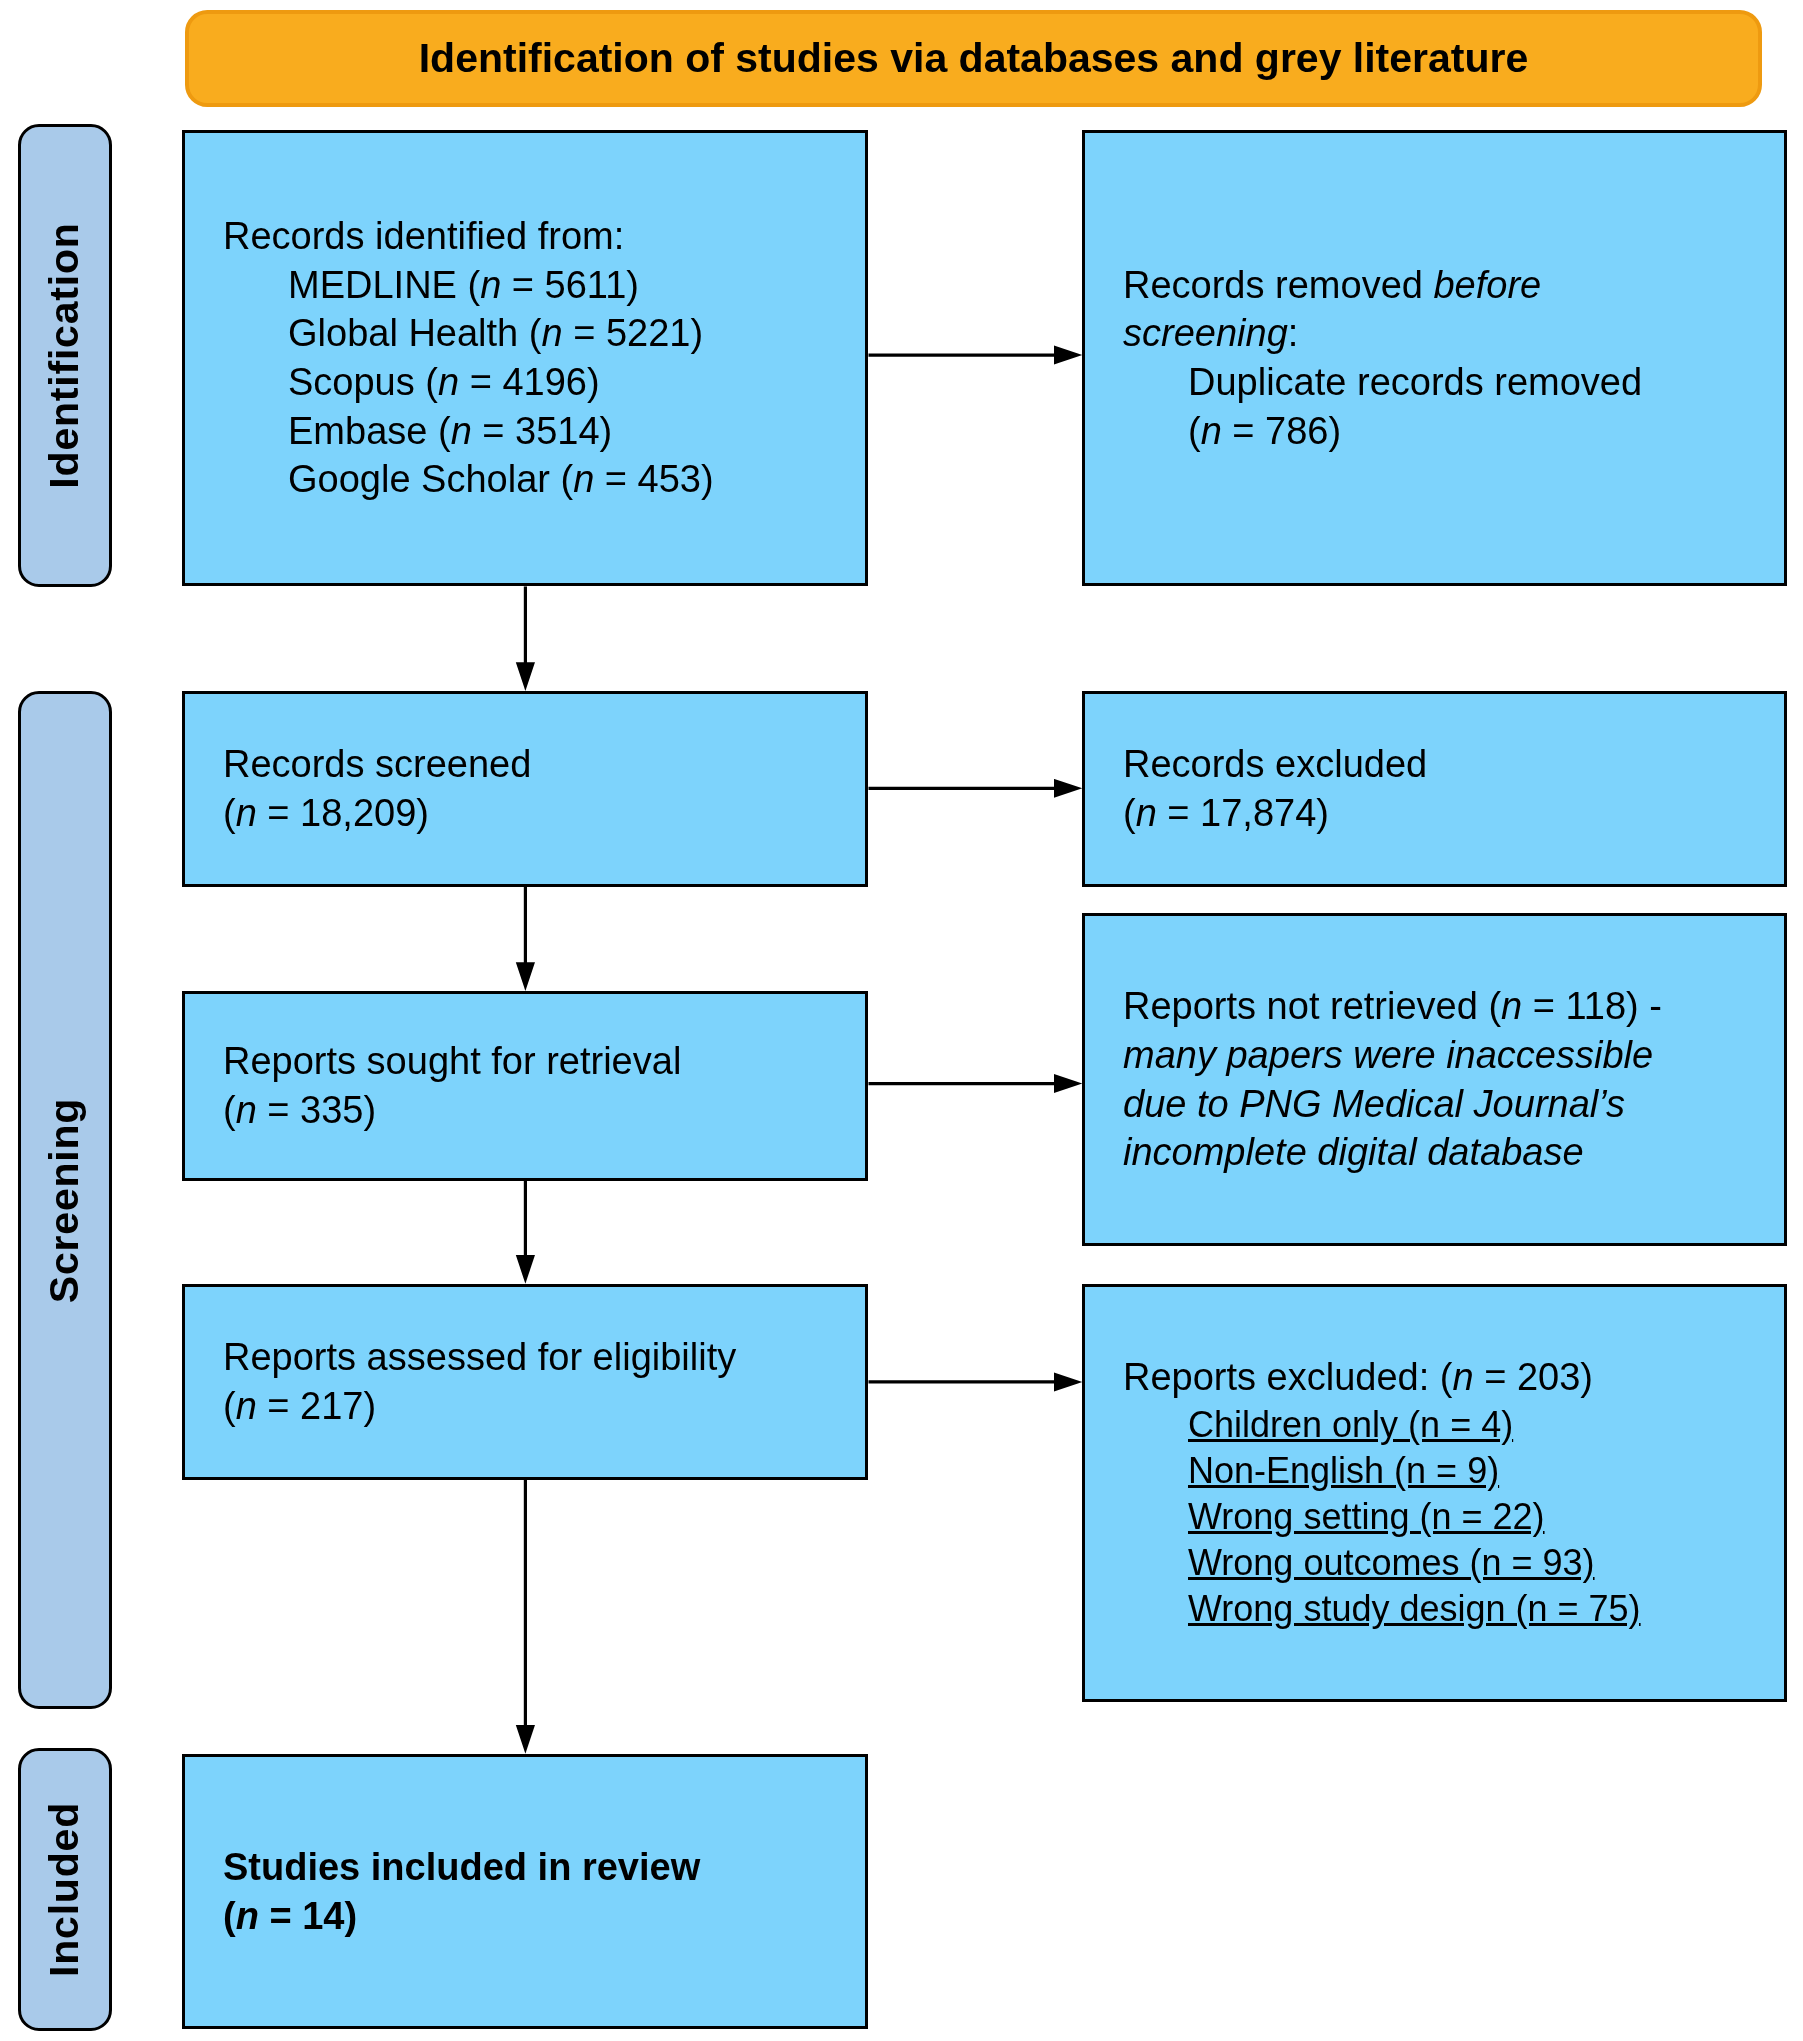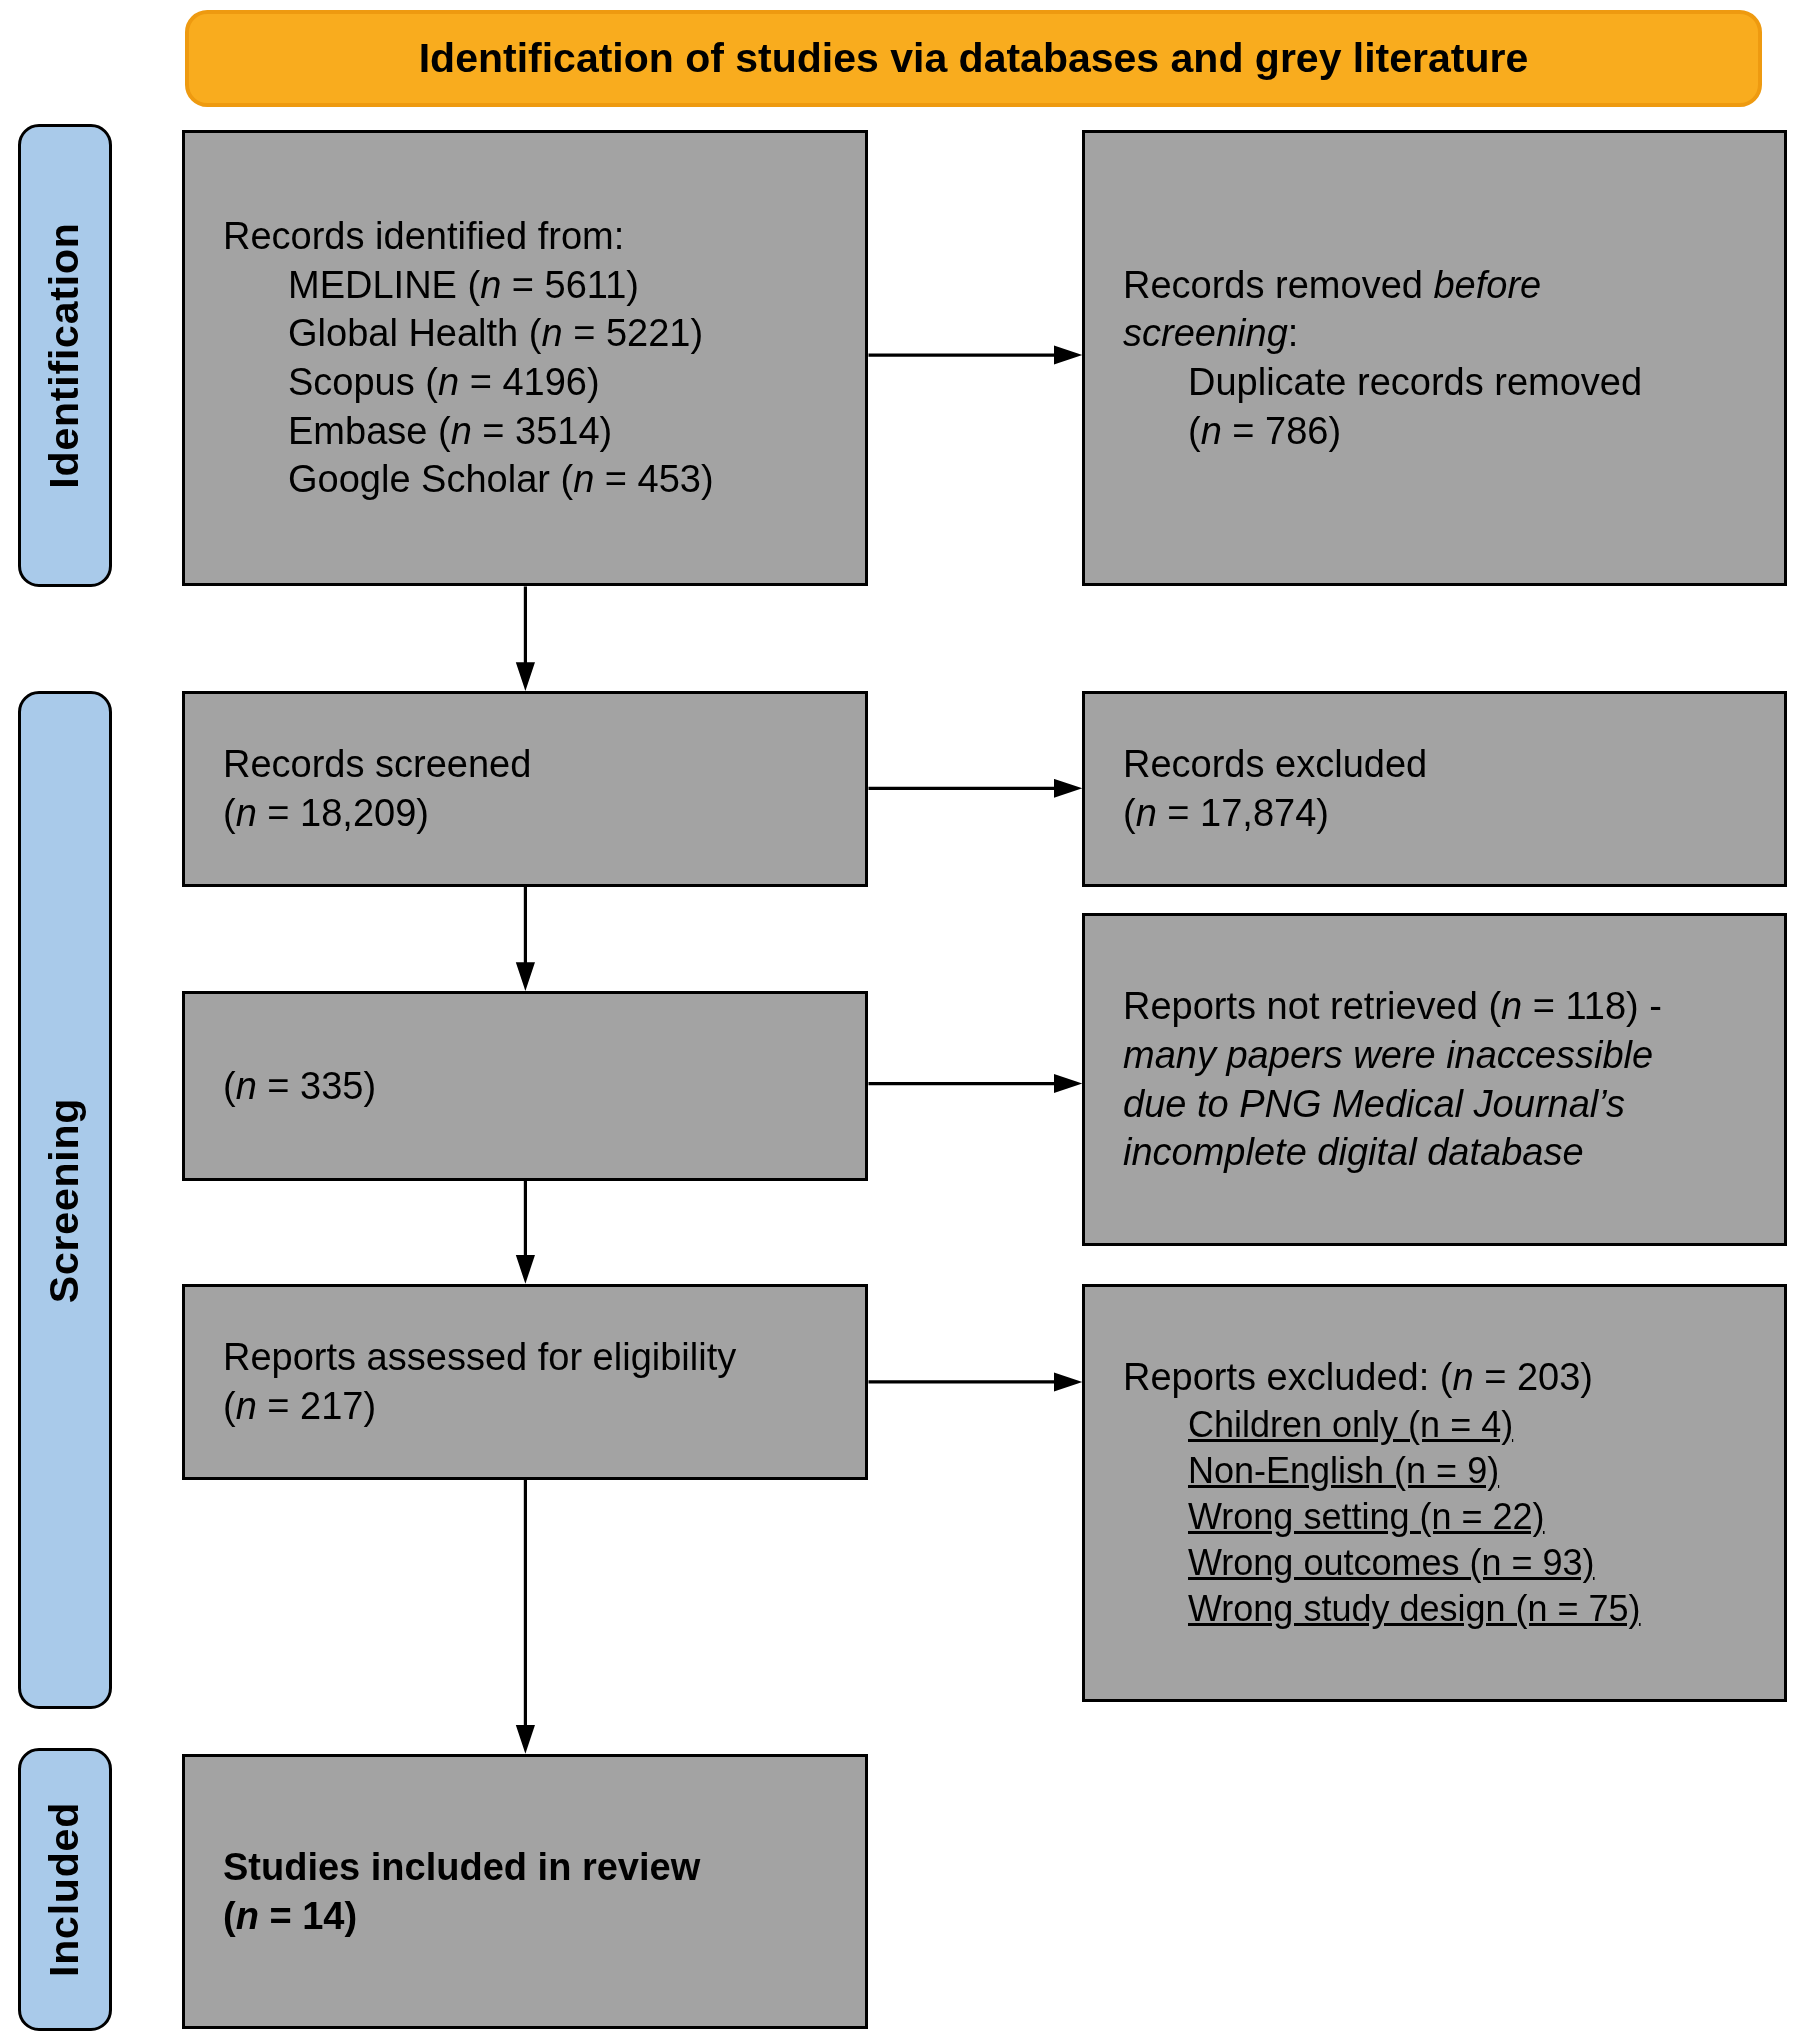--- a/index.html
+++ b/index.html
@@ -31,21 +31,21 @@
     border: 3.2px solid var(--stage-border, #000);
     border-radius: 21px; box-sizing: border-box;
     display: flex; align-items: center; justify-content: center;
   }
   .stage span { transform: rotate(-90deg); white-space: nowrap; font-weight: bold; font-size: 41px; letter-spacing: 0.8px; }
   #stage-identification { top: 124px; height: 463px; }
   #stage-screening { top: 691px; height: 1018px; }
   #stage-included { top: 1748px; height: 283px; }
 
   .box {
-    position: absolute; background: #a3a3a3;
+    position: absolute; background: #7dd3fc;
     border: 3.2px solid var(--box-border, #000);
     box-sizing: border-box;
     display: flex; align-items: center;
   }
   .box-content { width: 100%; padding: 0 29px 0 38px; font-size: 38px; line-height: 1.28; }
   .indent { margin-left: 65px; }
   .it { font-style: italic; }
   .narrow { max-width: 531px; }
   .reason { font-size: 36px; text-decoration: underline; }
 
@@ -123,20 +123,21 @@
 
   <div class="box" id="box-excluded">
     <div class="box-content">
       <div>Records excluded</div>
       <div><span>(</span><span class="it">n</span><span> = 17,874)</span></div>
     </div>
   </div>
 
   <div class="box" id="box-sought">
     <div class="box-content">
+      <div>Reports sought for retrieval</div>
       <div><span>(</span><span class="it">n</span><span> = 335)</span></div>
     </div>
   </div>
 
   <div class="box" id="box-notretrieved">
     <div class="box-content">
       <div><span>Reports not retrieved (</span><span class="it">n</span><span> = 118) - </span><span class="it">many papers were inaccessible due to PNG Medical Journal’s incomplete digital database</span></div>
     </div>
   </div>
 

